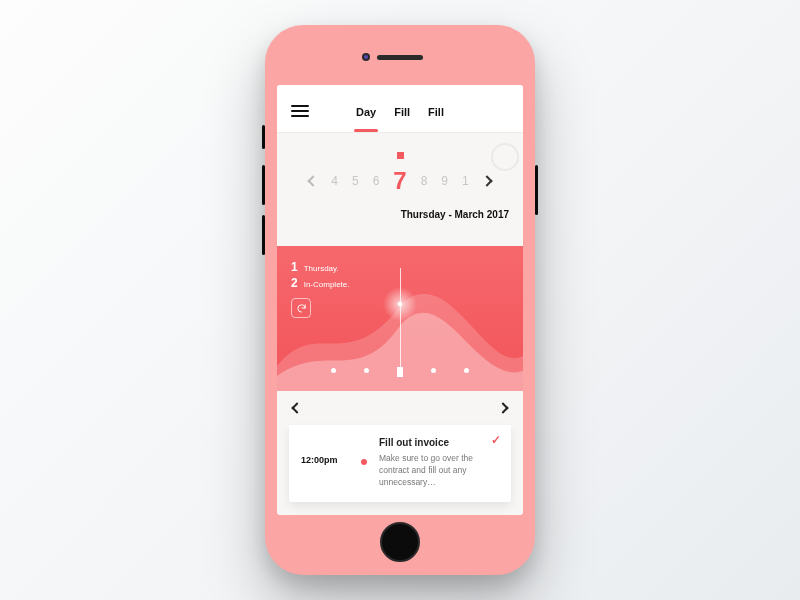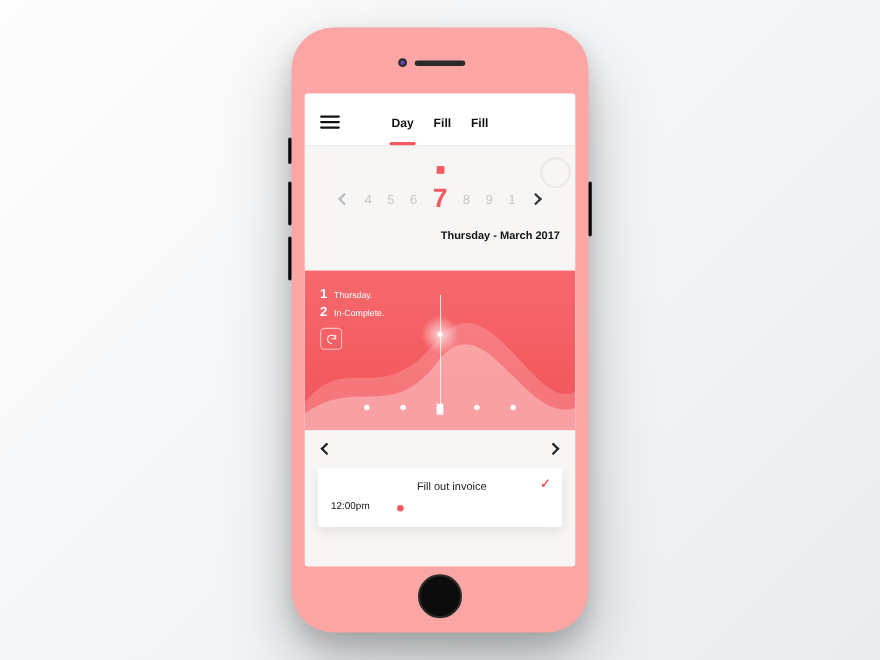--- a/index.html
+++ b/index.html
@@ -104,24 +104,24 @@
   
   .taskarea{ padding:0 0 10px; }
   .task-nav{ height:34px; display:flex; align-items:center; justify-content:space-between;
              padding:0 16px;}
   .task-nav .chev{ border-color:#222;}
   .card{
     margin:0 12px; background:#fff; border-radius:2px;
     box-shadow:0 4px 10px rgba(0,0,0,.08);
     padding:12px 12px 14px; display:flex; gap:12px; position:relative;
   }
-  .card .time{ width:48px; font-size:9px; font-weight:400; color:#111; padding-top:18px;}
+  .card .time{ width:48px; font-size:9px; font-weight:700; color:#111; padding-top:18px;}
   .card .bullet{ width:6px;height:6px;border-radius:50%;background:#f35a5f; margin-top:22px;}
   .card .body{ flex:1;}
-  .card .title{ font-size:10px; font-weight:400; margin-bottom:4px;}
+  .card .title{ font-size:10px; font-weight:700; margin-bottom:4px;}
   .card .desc{ font-size:8.5px; color:#777; line-height:12px;}
   .card .check{ position:absolute; top:8px; right:10px; color:#f35a5f; font-size:12px; font-weight:700;}
 
   
   .ghost-circle{
     position:absolute; top:58px; right:4px; width:28px;height:28px;
     border:2px solid rgba(0,0,0,.05); border-radius:50%;
   }
 </style>
 </head>
@@ -204,18 +204,19 @@
       <div class="task-nav">
         <span class="chev left"></span>
         <span class="chev right"></span>
       </div>
       <div class="card">
         <span class="check">✓</span>
         <div class="time">12:00pm</div>
         <div class="bullet"></div>
         <div class="body">
           <div class="title">Fill out invoice</div>
+          <div class="desc">Make sure to go over the contract and fill out any unnecessary…</div>
         </div>
       </div>
     </div>
 
   </div>
 </div>
 
 </body></html>

